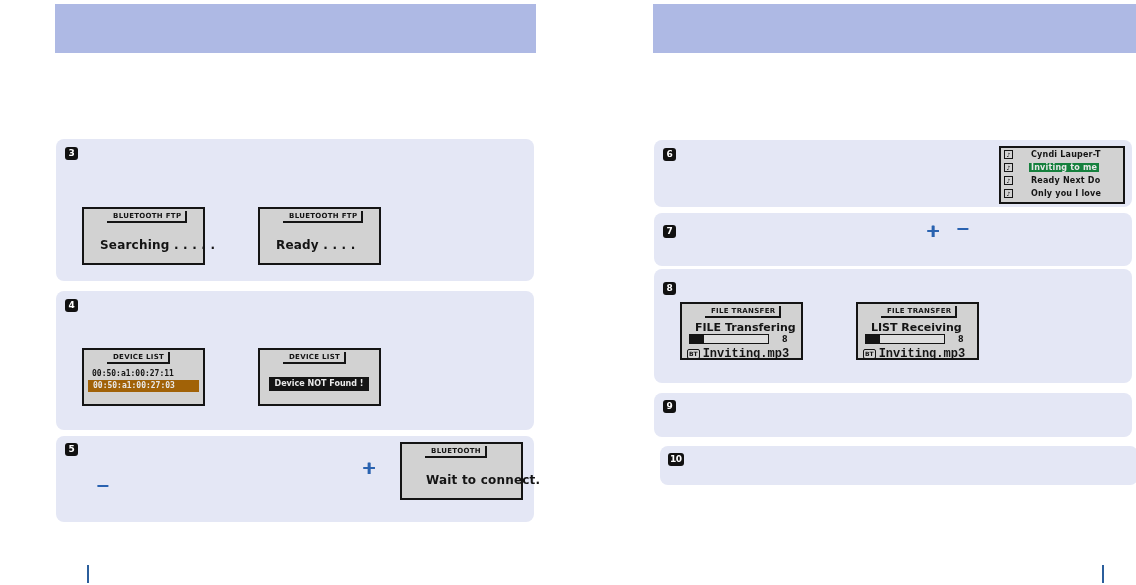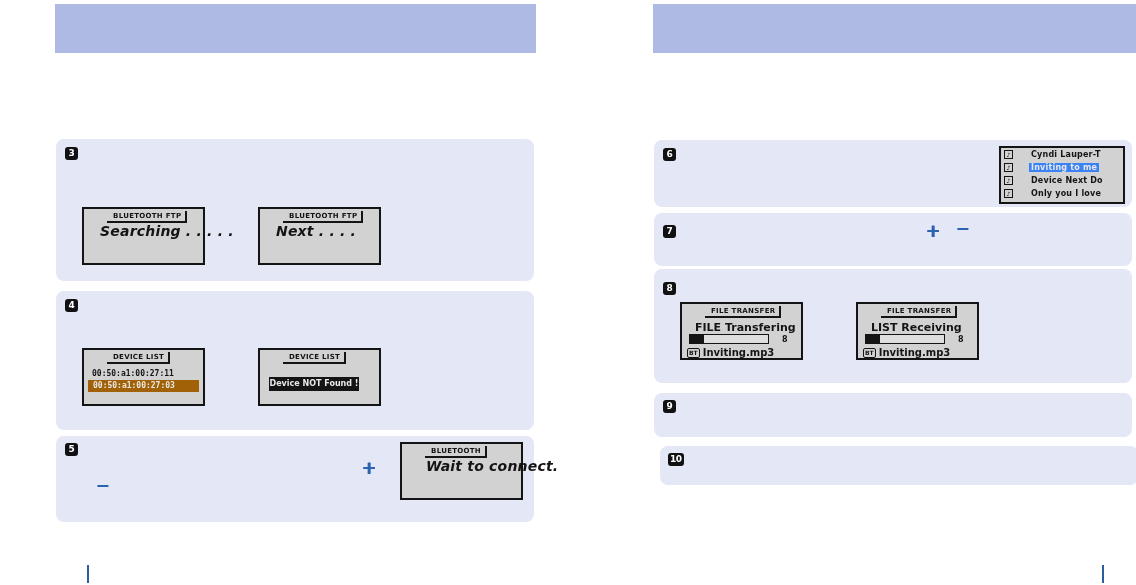--- a/index.html
+++ b/index.html
@@ -33,68 +33,68 @@
     color:#141414; font-weight:bold;
     font-family:"DejaVu Sans", sans-serif;
   }
   .lcd-tab {
     position:absolute; top:2px; left:2px;
     padding:1px 4px 1px 6px;
     border-bottom:2px solid #141414; border-right:2px solid #141414;
     font-size:7px; letter-spacing:0.3px; white-space:nowrap;margin-left:21px;
   }
   .lcd-msg {
-    position:absolute; top:14px; left:16px;
-    font-size:14px; letter-spacing:0.2px; white-space:nowrap;font-style:italic;
+    position:absolute; top:29px; left:16px;
+    font-size:12px; letter-spacing:0.2px; white-space:nowrap;
   }
   .lcd-msg.wait { left:24px; }
 
   .lcd-mac {
     position:absolute; left:8px; top:19px;
     font:bold 8px "DejaVu Sans Mono", monospace; letter-spacing:0;
     white-space:nowrap;
   }
   .lcd-mac.selected {
     left:4px; top:30px; right:4px;
     background:#a16207; color:#e8e8e8; padding:1px 0 2px 5px;
   }
   .lcd-alert {
-    position:absolute; left:9px; top:27px; width:90px;
+    position:absolute; left:9px; top:27px; width:100px;
     background:#141414; color:#e8e8e8;
     font-size:8px; text-align:center; padding:2px 0 3px 0;
     white-space:nowrap;
   }
 
   
   .lcd.songs { width:126px; height:58px; }
   .song-row {
     display:flex; align-items:flex-start; gap:16px;
     height:13px; padding-left:3px; font-size:8px; white-space:nowrap;
   }
   .song-row:first-child { margin-top:2px; }
   .file-ico {
     width:9px; height:9px; flex:0 0 9px;
     border:1px solid #141414; font-size:6px; line-height:7px;
     text-align:center; background:#d2d2d2; color:#141414;
   }
   .song-label { padding:0 2px; letter-spacing:0.2px; }
-  .song-row.selected .song-label { background:#3b82f6; color:#e8e8e8; }
+  .song-row.selected .song-label { background:#15803d; color:#e8e8e8; }
 
   
   .ft-title { position:absolute; top:17px; left:13px; font-size:11px; white-space:nowrap; }
   .ft-progress { position:absolute; top:30px; left:7px; display:flex; align-items:center; }
   .ft-bar { width:80px; height:10px; border:1px solid #141414; background:#dedede; }
   .ft-fill { width:14px; height:100%; background:#141414; }
   .ft-value { margin-left:13px; font-size:8px; }
   .ft-file { position:absolute; top:43px; left:5px; display:flex; align-items:center; gap:3px; }
   .bt-chip {
     border:1px solid #141414; border-radius:2px;
     font-size:6px; line-height:8px; padding:0 1px; letter-spacing:0;
   }
-  .ft-name { font-size:10px; white-space:nowrap; }
+  .ft-name { font-size:12px; white-space:nowrap;font-family:Liberation Mono, monospace; }
 
   
   .mark {
     position:absolute; color:#2a63b0; font-weight:bold;
     font-family:"DejaVu Sans", sans-serif;
     text-shadow:0.4px 0 0 #2a63b0, -0.4px 0 0 #2a63b0;
   }
   .mark.plus  { font-size:17px; }
   .mark.minus { font-size:16px; }
 
@@ -113,21 +113,21 @@
   <div class="panel" style="left:56px; top:139px; width:478px; height:142px;">
     <div class="badge" style="left:9px; top:8px;">3</div>
 
     <div class="lcd" style="left:26px; top:68px;">
       <div class="lcd-tab">BLUETOOTH FTP</div>
       <div class="lcd-msg">Searching . . . . .</div>
     </div>
 
     <div class="lcd" style="left:202px; top:68px;">
       <div class="lcd-tab">BLUETOOTH FTP</div>
-      <div class="lcd-msg">Next . . . .</div>
+      <div class="lcd-msg">Ready . . . .</div>
     </div>
   </div>
 
   <div class="panel" style="left:56px; top:291px; width:478px; height:139px;">
     <div class="badge" style="left:9px; top:8px;">4</div>
 
     <div class="lcd" style="left:26px; top:57px;">
       <div class="lcd-tab">DEVICE LIST</div>
       <div class="lcd-mac">00:50:a1:00:27:11</div>
       <div class="lcd-mac selected">00:50:a1:00:27:03</div>
@@ -158,21 +158,21 @@
       <div class="song-row">
         <span class="file-ico">♪</span>
         <span class="song-label">Cyndi Lauper-T</span>
       </div>
       <div class="song-row selected">
         <span class="file-ico">♪</span>
         <span class="song-label">Inviting to me</span>
       </div>
       <div class="song-row">
         <span class="file-ico">♪</span>
-        <span class="song-label">Device Next Do</span>
+        <span class="song-label">Ready Next Do</span>
       </div>
       <div class="song-row">
         <span class="file-ico">♪</span>
         <span class="song-label">Only you I love</span>
       </div>
     </div>
   </div>
 
   <div class="panel" style="left:654px; top:213px; width:478px; height:53px;">
     <div class="badge" style="left:9px; top:12px;">7</div>

